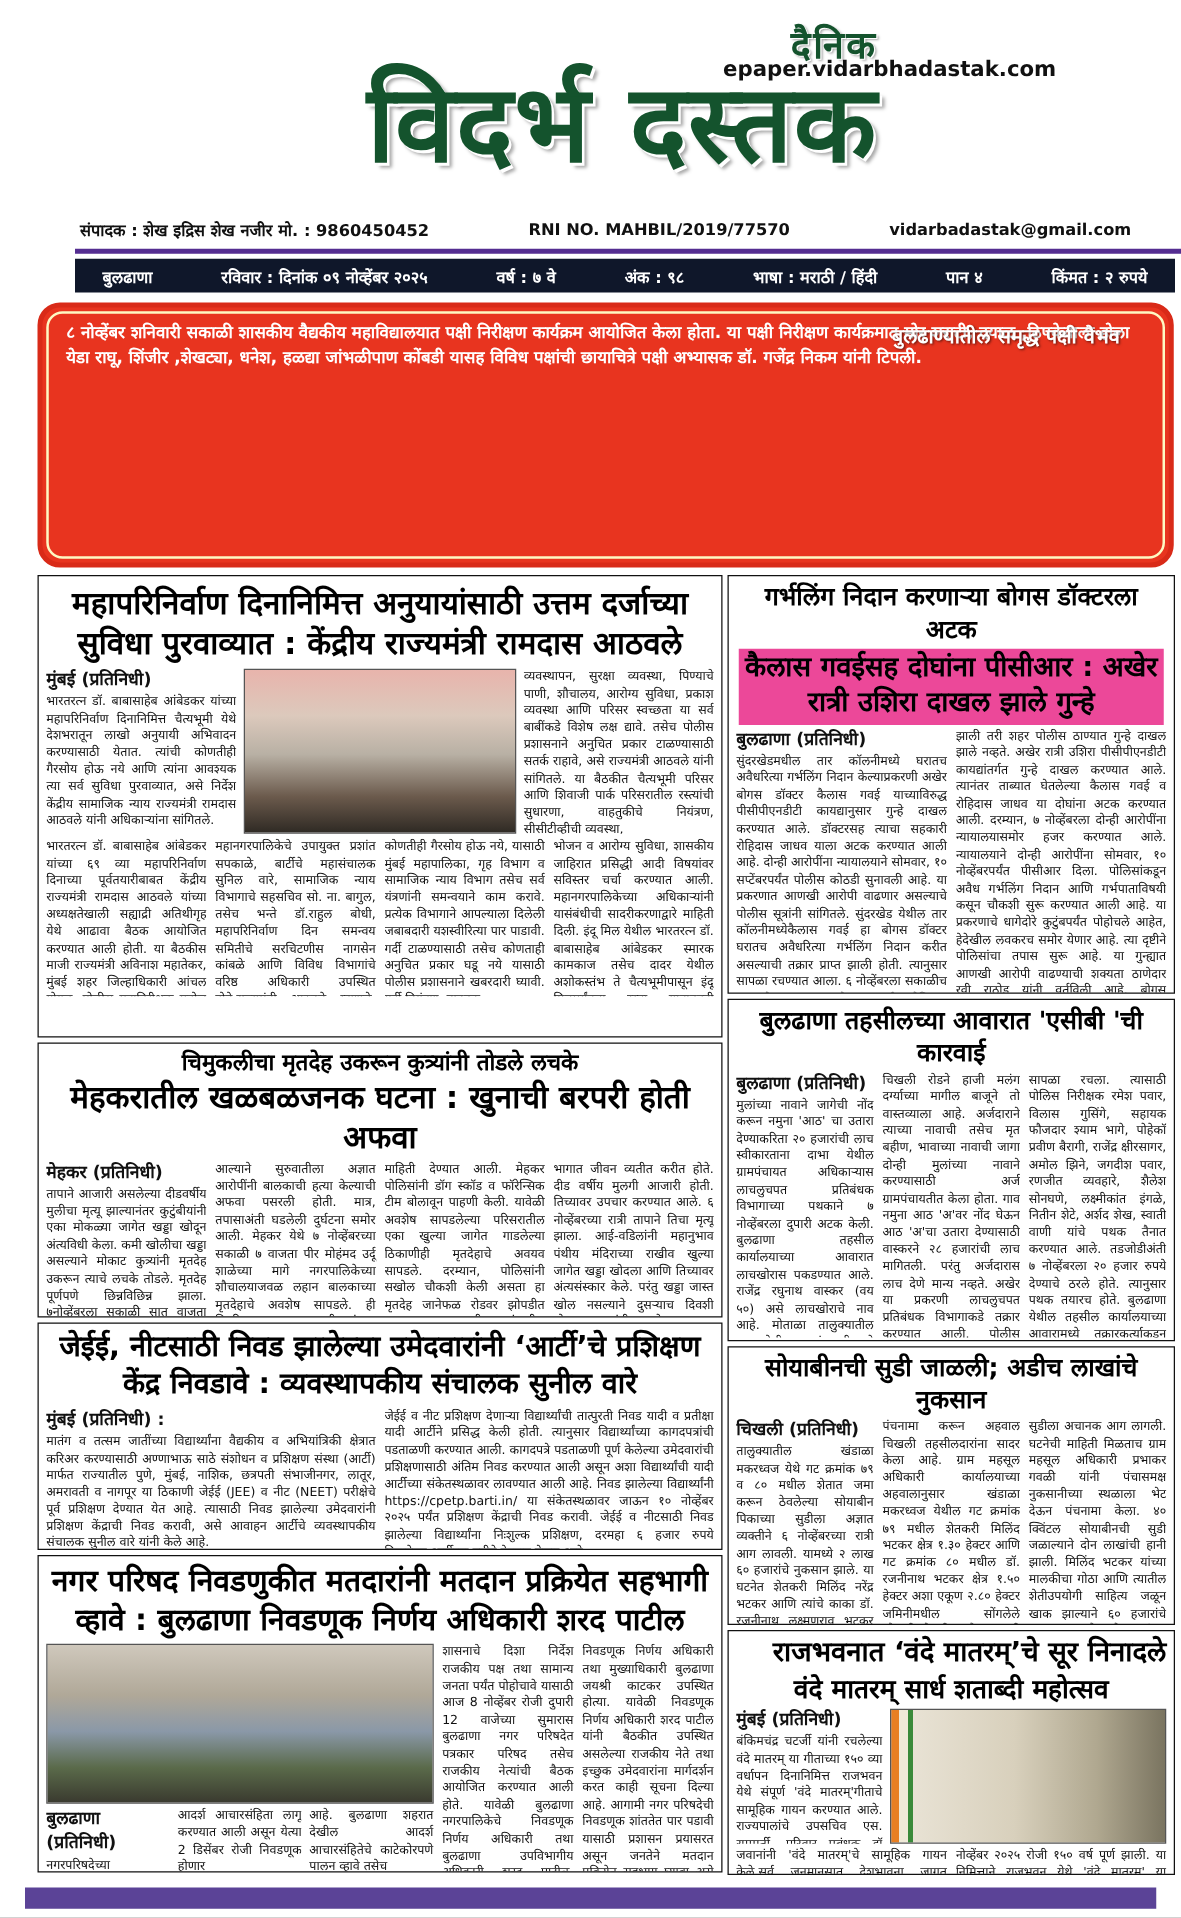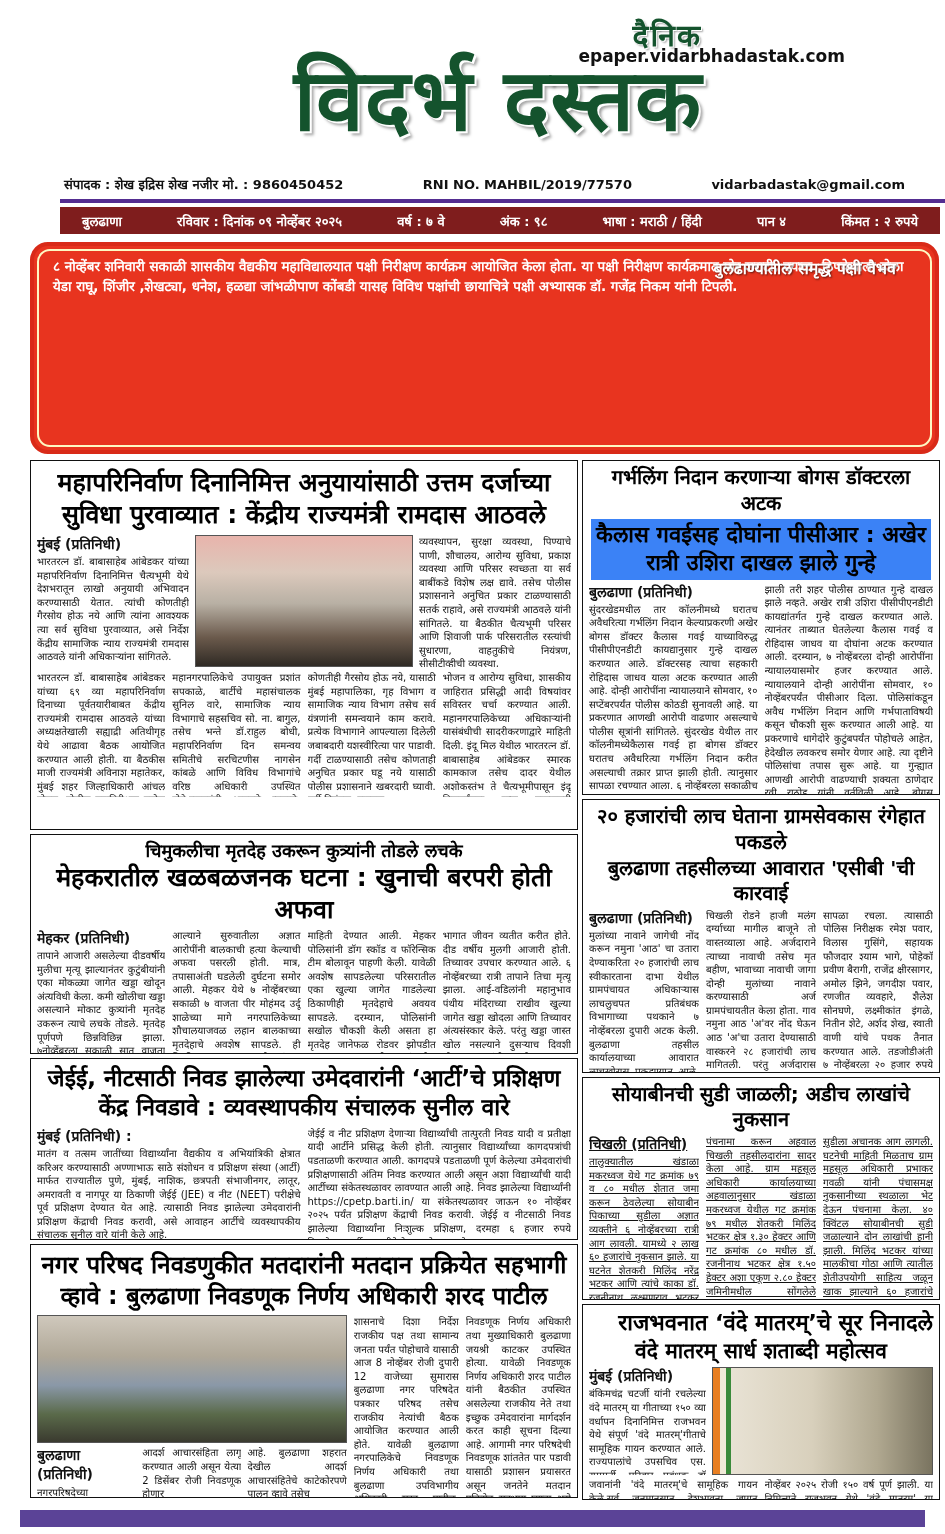--- a/index.html
+++ b/index.html
@@ -13,21 +13,21 @@
     text-shadow:1px 1px 0 #fff,2px 2px 2px rgba(0,0,0,.35); }
   .mast-title { font-size:86px; font-weight:bold; line-height:1.05; letter-spacing:1px;
     text-shadow:2px 2px 0 #fff,4px 4px 3px rgba(0,0,0,.35); white-space:nowrap; }
   .mast-site { position:absolute; top:46px; right:100px; font-size:17px; font-weight:bold; color:#111; }
 
   
   .info-row { display:flex; justify-content:space-between; align-items:center;
     padding:0 40px 0 64px; height:24px; font-size:13px; font-weight:bold; }
   .purple-rule { height:4px; background:#542d91; margin:3px 0 4px 60px; }
   .date-bar { display:flex; justify-content:space-between; align-items:center;
-    margin:0 5px 0 60px; height:27px; background:#7f1d1d; color:#fff;
+    margin:0 5px 0 60px; height:27px; background:#0f172a; color:#fff;
     font-size:13px; font-weight:bold; padding:0 22px; }
 
   
   .banner { margin:8px 6px 6px 30px; height:212px; background:#e8341f;
     border:4px solid #d92a18; border-radius:18px; padding:3px; }
   .banner-inner { border:2px solid #fef9c3; border-radius:13px; height:100%; position:relative;
     overflow:hidden; display:flex; flex-direction:row; }
   .banner-photos { display:flex; height:152px; }
   .bird { flex:1; }
   .bird-1 { background:linear-gradient(135deg,#cfe9f5 0%,#a8d4ea 45%,#6f9c5a 72%,#2f5d33 100%); }
@@ -46,21 +46,21 @@
   .col-left { width:548px; display:flex; flex-direction:column; }
   .col-right { flex:1; display:flex; flex-direction:column; }
   .box { border:1.5px solid #111; margin-bottom:4px; padding:4px 6px; overflow:hidden; }
 
   .hl { font-weight:bold; text-align:center; line-height:1.28; color:#000; }
   .hl-a { font-size:25px; padding:2px 0 4px; }
   .hl1-b { font-size:18px; } .hl2-b { font-size:25px; padding-bottom:3px; }
   .hl-c { font-size:23px; padding:1px 0 4px; }
   .hl-d { font-size:24px; padding:1px 0 4px; }
   .hl-e { font-size:20px; }
-  .sub-e { font-size:22px; background:#3b82f6; margin:3px 2px; padding:2px 4px; }
+  .sub-e { font-size:22px; background:#ec4899; margin:3px 2px; padding:2px 4px; }
   .hl1-f { font-size:20px; } .hl2-f { font-size:20px; padding-bottom:2px; }
   .hl-g { font-size:20px; padding-bottom:2px; }
   .hl1-h { font-size:22px;text-align:right; } .hl2-h { font-size:21px; padding-bottom:3px; }
 
   .txt { font-size:10px; line-height:1.36; text-align:justify; overflow:hidden; }
   .byline { font-weight:bold; font-size:14px; margin-bottom:1px; }
   .cols { display:flex; gap:7px; overflow:hidden; }
   .cols > .txt { flex:1; }
 
   
@@ -83,21 +83,21 @@
   .photo-d { height:128px; margin-bottom:3px; background:
     linear-gradient(180deg,#cfc8bc 0%,#b0a898 32%,#8a98a8 55%,#5a6a4a 78%,#3a3a2f 100%); }
   .d-caption-cols { display:flex; gap:6px; flex:1; overflow:hidden; }
   .d-caption-cols > .txt { flex:1; }
   .d-right { flex:1; display:flex; gap:7px; }
   .d-right > .txt { flex:1; }
 
   
   .e-body { height:248px; }
   .f-body { height:212px; }
-  .g-body { height:172px;text-decoration:underline; }
+  .g-body { height:172px; }
 
   
   .h-top { display:flex; gap:6px; height:108px; margin-bottom:3px; }
   .h-intro { width:34%; }
   .photo-h { flex:1; background:
     linear-gradient(90deg,#e87f22 0%,#e87f22 3%,#f0ead8 3%,#f0ead8 6%,#3a8a3a 6%,#3a8a3a 8%,#e8e2d4 8%,#d8d0bc 45%,#b0a890 75%,#7a7460 100%); }
   .h-bottom { height:52px; }
 
   .bottom-bar { height:17px; background:#5b4397; margin:6px 20px 0; }
 </style>
@@ -225,21 +225,20 @@
         <div class="cols e-body">
           <div class="txt">
             <div class="byline">बुलढाणा (प्रतिनिधी)</div>
             <span>सुंदरखेडमधील तार कॉलनीमध्ये घरातच अवैधरित्या गर्भलिंग निदान केल्याप्रकरणी अखेर बोगस डॉक्टर कैलास गवई याच्याविरुद्ध पीसीपीएनडीटी कायद्यानुसार गुन्हे दाखल करण्यात आले. डॉक्टरसह त्याचा सहकारी रोहिदास जाधव याला अटक करण्यात आली आहे. दोन्ही आरोपींना न्यायालयाने सोमवार, १० सप्टेंबरपर्यंत पोलीस कोठडी सुनावली आहे. या प्रकरणात आणखी आरोपी वाढणार असल्याचे पोलीस सूत्रांनी सांगितले. सुंदरखेड येथील तार कॉलनीमध्येकैलास गवई हा बोगस डॉक्टर घरातच अवैधरित्या गर्भलिंग निदान करीत असल्याची तक्रार प्राप्त झाली होती. त्यानुसार सापळा रचण्यात आला. ६ नोव्हेंबरला सकाळीच पथकाने छापा मारला. कैलास गवई व रोहिदास जाधव या दोघांना पकडण्यात आले. सकाळपासून चौकशी केली जात होती. परंतु सायंकाळ</span>
           </div>
           <div class="txt">झाली तरी शहर पोलीस ठाण्यात गुन्हे दाखल झाले नव्हते. अखेर रात्री उशिरा पीसीपीएनडीटी कायद्यांतर्गत गुन्हे दाखल करण्यात आले. त्यानंतर ताब्यात घेतलेल्या कैलास गवई व रोहिदास जाधव या दोघांना अटक करण्यात आली. दरम्यान, ७ नोव्हेंबरला दोन्ही आरोपींना न्यायालयासमोर हजर करण्यात आले. न्यायालयाने दोन्ही आरोपींना सोमवार, १० नोव्हेंबरपर्यंत पीसीआर दिला. पोलिसांकडून अवैध गर्भलिंग निदान आणि गर्भपाताविषयी कसून चौकशी सुरू करण्यात आली आहे. या प्रकरणाचे धागेदोरे कुटुंबपर्यंत पोहोचले आहेत, हेदेखील लवकरच समोर येणार आहे. त्या दृष्टीने पोलिसांचा तपास सुरू आहे. या गुन्ह्यात आणखी आरोपी वाढण्याची शक्यता ठाणेदार रवी राठोड यांनी वर्तविली आहे. बोगस डॉक्टरच्या नातेसंबंधातीलही काही आरोपीही यात सहभागी असल्याचे सांगितले जात आहे.</div>
         </div>
       </article>
 
       <article class="box" style="height:274px;">
-        <h1 class="hl hl1-f">२० हजारांची लाच घेताना ग्रामसेवकास रंगेहात पकडले</h1>
         <h2 class="hl hl2-f">बुलढाणा तहसीलच्या आवारात 'एसीबी 'ची कारवाई</h2>
         <div class="cols f-body">
           <div class="txt">
             <div class="byline">बुलढाणा (प्रतिनिधी)</div>
             <span>मुलांच्या नावाने जागेची नोंद करून नमुना 'आठ' चा उतारा देण्याकरिता २० हजारांची लाच स्वीकारताना दाभा येथील ग्रामपंचायत अधिकाऱ्यास लाचलुचपत प्रतिबंधक विभागाच्या पथकाने ७ नोव्हेंबरला दुपारी अटक केली. बुलढाणा तहसील कार्यालयाच्या आवारात लाचखोरास पकडण्यात आले. राजेंद्र रघुनाथ वास्कर (वय ५०) असे लाचखोराचे नाव आहे. मोताळा तालुक्यातील दाभा येथील ग्रामपंचायतीत तो ग्रामपंचायत अधिकारी म्हणून कार्यरत आहे. बुलढाणा शहरातील</span>
           </div>
           <div class="txt">चिखली रोडने हाजी मलंग दर्ग्याच्या मागील बाजूने तो वास्तव्याला आहे. अर्जदाराने त्याच्या नावाची तसेच मृत बहीण, भावाच्या नावाची जागा दोन्ही मुलांच्या नावाने करण्यासाठी अर्ज ग्रामपंचायतीत केला होता. गाव नमुना आठ 'अ'वर नोंद घेऊन आठ 'अ'चा उतारा देण्यासाठी वास्करने २८ हजारांची लाच मागितली. परंतु अर्जदारास लाच देणे मान्य नव्हते. अखेर या प्रकरणी लाचलुचपत प्रतिबंधक विभागाकडे तक्रार करण्यात आली. पोलीस उपअधीक्षक भागोजी चोरमले यांनी</div>
           <div class="txt">सापळा रचला. त्यासाठी पोलिस निरीक्षक रमेश पवार, विलास गुसिंगे, सहायक फौजदार श्याम भागे, पोहेकॉ प्रवीण बैरागी, राजेंद्र क्षीरसागर, अमोल झिने, जगदीश पवार, रणजीत व्यवहारे, शैलेश सोनघणे, लक्ष्मीकांत इंगळे, नितीन शेटे, अर्शद शेख, स्वाती वाणी यांचे पथक तैनात करण्यात आले. तडजोडीअंती ७ नोव्हेंबरला २० हजार रुपये देण्याचे ठरले होते. त्यानुसार पथक तयारच होते. बुलढाणा येथील तहसील कार्यालयाच्या आवारामध्ये तक्रारकर्त्याकडून २० हजारांची लाच घेताना राजेंद्र वास्करला अटक करण्यात आली.</div>
         </div>
       </article>

